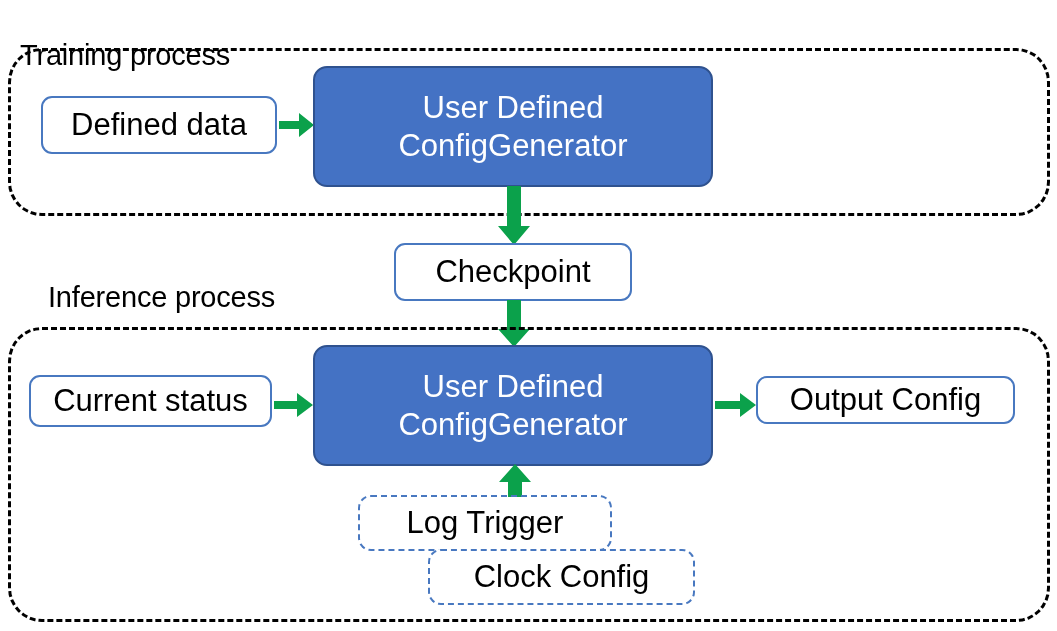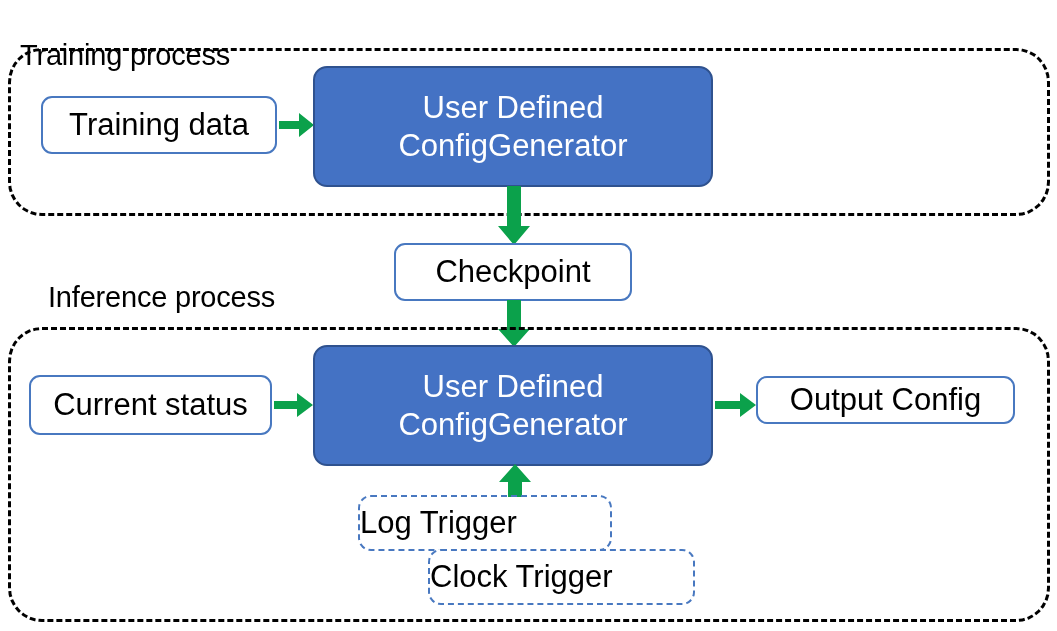--- a/index.html
+++ b/index.html
@@ -74,21 +74,21 @@
 
   
   .node-trigger {
     position: absolute;
     box-sizing: border-box;
     background: transparent;
     border: 2px dashed #4878C0;
     border-radius: 13px;
     display: flex;
     align-items: center;
-    justify-content: flex-start;
+    justify-content: center;
     color: #000000;
     font-size: 31px;
     line-height: 1.08;
     text-align: center;
     white-space: nowrap;
   }
 
   
   .arrow {
     position: absolute;
@@ -98,21 +98,21 @@
 </head>
 <body>
 
 <div id="canvas">
 
   <div class="section-label" style="left:20px; top:4px;margin-top:37px;">Training process</div>
 
   <div class="section-box" style="left:8px; top:48px; width:1042px; height:168px;"></div>
 
   <div class="node" style="left:41px; top:96px; width:236px; height:58px;">
-    <span>Training data</span>
+    <span>Defined data</span>
   </div>
 
   <div class="arrow" style="left:279px; top:110px;">
     <svg width="36" height="30" viewBox="0 0 36 30" aria-hidden="true">
       <path d="M0 11 L20 11 L20 3 L35 15 L20 27 L20 19 L0 19 Z" fill="#0BA14B"></path>
     </svg>
   </div>
 
   <div class="node-blue" style="left:313px; top:66px; width:400px; height:121px;">
     <span class="line">User Defined</span>
@@ -132,21 +132,21 @@
   <div class="arrow" style="left:497px; top:300px;">
     <svg width="34" height="48" viewBox="0 0 34 48" aria-hidden="true">
       <path d="M10 0 L24 0 L24 29 L33 29 L17 47 L1 29 L10 29 Z" fill="#0BA14B"></path>
     </svg>
   </div>
 
   <div class="section-label" style="left:20px; top:283px;margin-left:28px;">Inference process</div>
 
   <div class="section-box" style="left:8px; top:327px; width:1042px; height:295px;"></div>
 
-  <div class="node" style="left:29px; top:375px; width:243px; height:60px;">
+  <div class="node" style="left:29px; top:375px; width:243px; height:52px;">
     <span>Current status</span>
   </div>
 
   <div class="arrow" style="left:274px; top:390px;">
     <svg width="40" height="30" viewBox="0 0 40 30" aria-hidden="true">
       <path d="M0 11 L23 11 L23 3 L39 15 L23 27 L23 19 L0 19 Z" fill="#0BA14B"></path>
     </svg>
   </div>
 
   <div class="node-blue" style="left:313px; top:345px; width:400px; height:121px;">
@@ -168,16 +168,16 @@
     <svg width="34" height="34" viewBox="0 0 34 34" aria-hidden="true">
       <path d="M17 0 L33 18 L24 18 L24 33 L10 33 L10 18 L1 18 Z" fill="#0BA14B"></path>
     </svg>
   </div>
 
   <div class="node-trigger" style="left:358px; top:495px; width:254px; height:56px;">
     <span>Log Trigger</span>
   </div>
 
   <div class="node-trigger" style="left:428px; top:549px; width:267px; height:56px; background:#ffffff;">
-    <span>Clock Trigger</span>
+    <span>Clock Config</span>
   </div>
 
 </div>
 
 </body></html>

